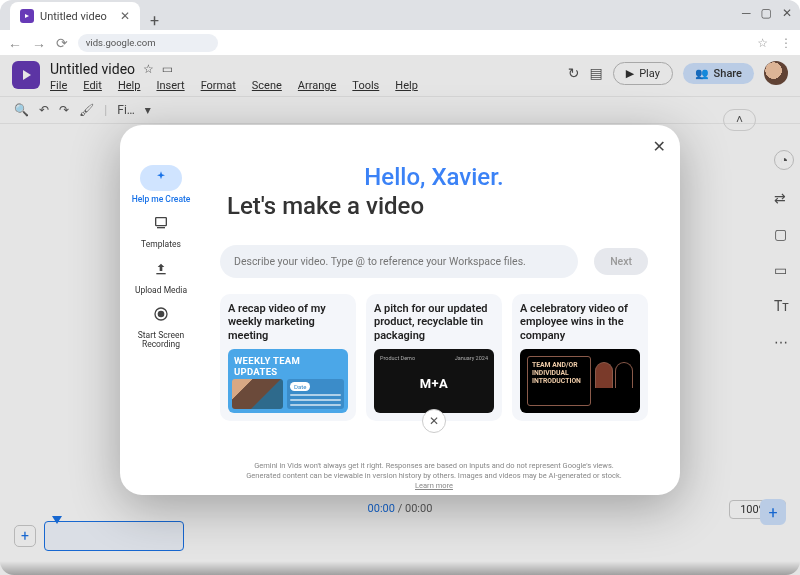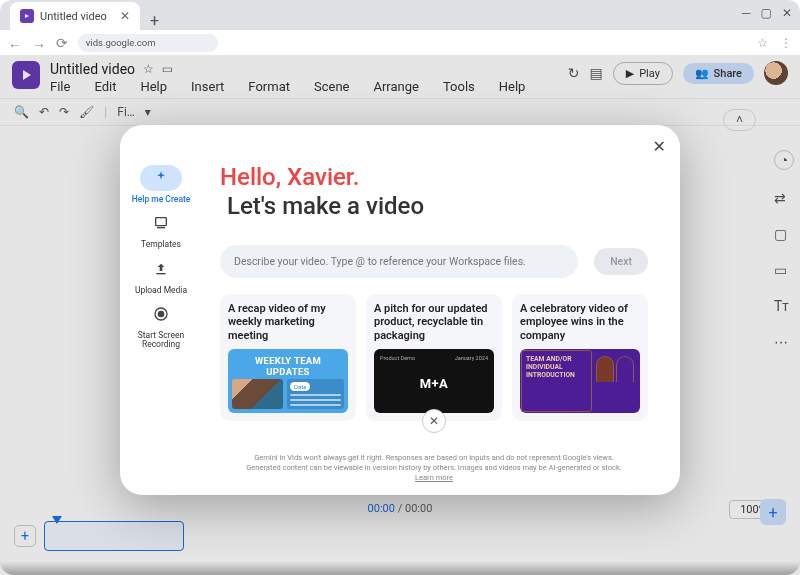--- a/index.html
+++ b/index.html
@@ -20,21 +20,21 @@
 .addr-right { margin-left: auto; display: flex; gap: 12px; color: #999; font-size: 12px; }
 
 
 .app-head { display: flex; align-items: flex-start; padding: 6px 12px 0 12px; gap: 10px; }
 .app-logo { width: 28px; height: 28px; background: #673ab7; border-radius: 6px; display: flex; align-items: center; justify-content: center; }
 .app-logo::after { content: ""; width: 0; height: 0; border-left: 8px solid #fff; border-top: 5px solid transparent; border-bottom: 5px solid transparent; margin-left: 2px; }
 .title-group { display: flex; flex-direction: column; gap: 2px; }
 .doc-title-row { display: flex; align-items: center; gap: 8px; font-size: 14px; color: #222; }
 .star { color: #555; font-size: 12px; }
 .move { color: #555; font-size: 12px; }
-.menu-row { display: flex; gap: 24px; font-size: 13px; color: #333; }
+.menu-row { display: flex; gap: 16px; font-size: 11px; color: #333; text-decoration: underline; }
 .header-right { margin-left: auto; display: flex; align-items: center; gap: 10px; }
 .hbtn { border: 1px solid #bbb; border-radius: 18px; padding: 4px 12px; font-size: 11px; display: flex; align-items: center; gap: 5px; color: #333; background: #fff; }
 .hbtn.share { background: #d0e4ff; border: none; font-weight: 500; }
 .icon-btn { color: #555; font-size: 14px; }
 .avatar { width: 24px; height: 24px; border-radius: 50%; background: radial-gradient(circle at 40% 40%, #f5c9a8 0 40%, #6b4a3a 41% 100%); }
 
 
 .toolbar { display: flex; align-items: center; gap: 10px; padding: 6px 14px; font-size: 12px; color: #555; border-top: 1px solid #eee; border-bottom: 1px solid #eee; margin-top: 4px; }
 .toolbar .sep { color: #ccc; }
 
@@ -60,53 +60,53 @@
 .modal-rail { width: 82px; padding: 40px 4px 0 4px; display: flex; flex-direction: column; align-items: center; gap: 6px; }
 .rail-item { display: flex; flex-direction: column; align-items: center; gap: 4px; font-size: 8.5px; color: #333; text-align: center; line-height: 1.1; }
 .rail-pill { width: 42px; height: 26px; border-radius: 13px; display: flex; align-items: center; justify-content: center; }
 .rail-pill.active { background: #d0e4ff; }
 .rail-pill.active svg { fill: #1a73e8; }
 .rail-item.active { color: #1a73e8; font-weight: 500; }
 .rail-pill svg { width: 16px; height: 16px; fill: #444; }
 
 .modal-main { flex: 1; padding: 38px 32px 10px 18px; display: flex; flex-direction: column; }
 .greet { font-size: 24px; font-weight: 500; line-height: 1.2; }
-.greet .hello { color: #ef4444; }
+.greet .hello { color: #3b82f6; text-align: center; }
 .greet .make { color: #333; margin-left: 7px; }
 .prompt-row { margin-top: 24px; display: flex; align-items: center; gap: 16px; }
 .prompt-input { flex: 1; background: #eef1f6; border: none; border-radius: 18px; padding: 10px 14px; font-size: 10.5px; color: #666; }
 .next-btn { background: #e6e8ed; color: #999; border: none; border-radius: 16px; padding: 7px 16px; font-size: 10.5px; font-weight: 500; }
 
 .suggestions { margin-top: 16px; display: flex; gap: 10px; position: relative; }
 .card { flex: 1; background: #f4f6fa; border-radius: 10px; padding: 8px; display: flex; flex-direction: column; gap: 6px; }
 .card-title { font-size: 11px; font-weight: 600; color: #222; line-height: 1.25; }
 .card-img { height: 64px; border-radius: 6px; overflow: hidden; position: relative; font-size: 7px; }
 
 .ci1 { background: #4ba7e8; display: flex; flex-direction: column; padding: 4px; }
-.ci1 .banner { color: #fff; font-weight: 700; font-size: 9.5px; letter-spacing: 0.3px; padding: 2px; text-align: center; }
+.ci1 .banner { color: #fff; font-weight: 700; font-size: 9.5px; letter-spacing: 0.3px; padding: 2px; }
 .ci1 .row { display: flex; gap: 4px; flex: 1; }
 .ci1 .pic { flex: 1; background: linear-gradient(135deg,#d8a884 0 25%,#6b4a3a 26% 60%,#2e6a8c 61% 100%); border-radius: 3px; }
 .ci1 .meta { flex: 1; background: #3b8cc9; border-radius: 3px; padding: 3px; }
 .ci1 .meta .pill { background: #fff; color: #3b8cc9; font-size: 6px; padding: 1px 4px; border-radius: 6px; display: inline-block; }
 .ci1 .meta .line { height: 2px; background: rgba(255,255,255,0.6); margin-top: 3px; border-radius: 1px; }
 
 .ci2 { background: #111; display: flex; flex-direction: column; padding: 6px; color: #fff; }
 .ci2 .top { display: flex; justify-content: space-between; font-size: 5.5px; color: #aaa; }
 .ci2 .mid { flex: 1; display: flex; align-items: center; justify-content: center; font-weight: 700; font-size: 13px; letter-spacing: 0.5px; }
 
-.ci3 { background: #4c1d95; display: flex; padding: 1px; gap: 4px; }
+.ci3 { background: #000000; display: flex; padding: 7px; gap: 4px; }
 .ci3 .txt { flex: 1.4; color: #eecba8; font-size: 6.8px; font-weight: 700; line-height: 1.2; border: 1px solid #8a5a4a; padding: 4px; border-radius: 3px; }
 .ci3 .shapes { flex: 1; position: relative; }
 .ci3 .arch { position: absolute; border: 1px solid #8a5a4a; border-bottom: none; border-radius: 12px 12px 0 0; }
 .ci3 .arch.a1 { width: 18px; height: 26px; left: 0; top: 6px; background: #7a3a2a; }
 .ci3 .arch.a2 { width: 18px; height: 26px; left: 20px; top: 6px; }
 
 .shuffle { position: absolute; left: 50%; bottom: -12px; transform: translateX(-50%); width: 24px; height: 24px; border-radius: 50%; background: #fff; border: 1px solid #ccc; display: flex; align-items: center; justify-content: center; font-size: 12px; color: #555; }
 
-.disclaimer { margin-top: 32px; font-size: 7.5px; color: #888; text-align: center; padding: 0 20px; line-height: 1.35; }
+.disclaimer { margin-top: 40px; font-size: 7.5px; color: #888; text-align: center; padding: 0 20px; line-height: 1.35; }
 .disclaimer a { color: #888; text-decoration: underline; }
 
 .footer-add { position: absolute; right: 14px; bottom: 50px; width: 26px; height: 26px; background: #d0e4ff; border-radius: 6px; display: flex; align-items: center; justify-content: center; color: #1a73e8; font-size: 16px; }
 .shadow { position: absolute; left: 0; right: 0; bottom: 0; height: 14px; background: linear-gradient(to bottom, rgba(0,0,0,0) 0%, rgba(0,0,0,0.3) 100%); border-radius: 0 0 14px 14px; }
 .chevron-collapse { position: absolute; right: 44px; top: 109px; font-size: 12px; color: #555; border: 1px solid #ddd; border-radius: 14px; padding: 3px 12px; }
 </style>
 </head>
 <body>
 
 <div class="browser-chrome">

